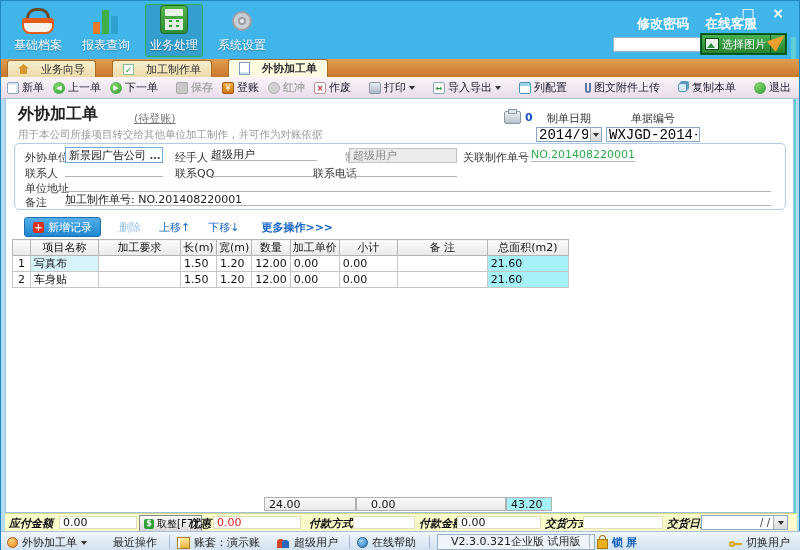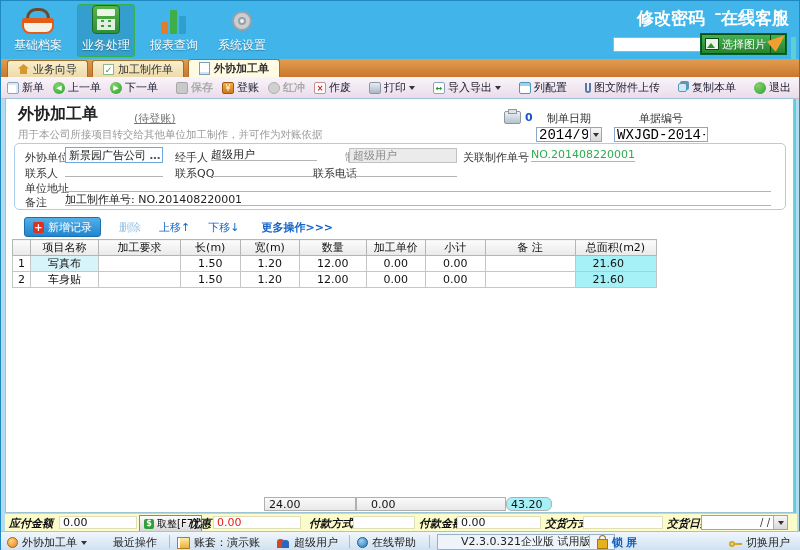--- a/index.html
+++ b/index.html
@@ -1,20 +1,20 @@
 <!DOCTYPE html>
 <html><head>
 <meta charset="utf-8">
 <style>
   html,body{margin:0;padding:0;}
   body{width:800px;height:550px;overflow:hidden;font-family:"DejaVu Sans","Liberation Sans",sans-serif;}
   .win{position:relative;width:800px;height:550px;background:linear-gradient(180deg,#41b5e9 0,#41b5e9 58px,#b3dcf0 58px,#b3dcf0 100%);border:1px solid #1d89c0;box-sizing:border-box;}
   .right-accent{position:absolute;right:3px;top:36px;bottom:20px;width:5px;background:#5ecfd6;}
   
-  .tb-links{position:absolute;left:636px;top:6px;display:flex;gap:16px;color:#fff;font-size:17px;font-weight:bold;}
+  .tb-links{position:absolute;left:636px;top:14px;display:flex;gap:16px;color:#fff;font-size:13px;font-weight:bold;}
   .tb-links span{cursor:pointer;}
   .win-controls{position:absolute;right:12px;top:4px;display:flex;gap:12px;color:#fff;font-size:14px;font-weight:bold;}
   .win-controls span{width:18px;text-align:center;cursor:pointer;}
   
   .nav{position:absolute;left:8px;top:3px;display:flex;gap:10px;}
   .nav-item{width:58px;height:53px;display:flex;flex-direction:column;align-items:center;justify-content:flex-end;padding-bottom:2px;box-sizing:border-box;border:1px solid transparent;border-radius:3px;}
   .nav-item.active{border-color:#35b14b;background:rgba(10,80,110,.22);}
   .nav-label{color:#fff;font-size:12px;text-shadow:0 1px 1px rgba(0,0,0,.35);margin-top:3px;white-space:nowrap;}
   .ic-basket{width:32px;height:24px;position:relative;}
   .ic-basket:before{content:"";position:absolute;left:4px;right:4px;top:-2px;height:12px;border:3px solid #6a4a28;border-bottom:0;border-radius:10px 10px 0 0;}
@@ -34,21 +34,21 @@
   .pic-input{position:absolute;left:612px;top:36px;width:82px;height:13px;border:1px solid #9ab4c8;background:#fff;font-size:10px;padding:0 2px;}
   .pic-btn{position:absolute;left:700px;top:33px;height:18px;display:flex;align-items:center;background:linear-gradient(#46b052,#27842f);border:1px solid #0c4d14;outline:1px solid #063;color:#fff;font-size:11px;cursor:pointer;}
   .pic-btn .pimg{width:12px;height:10px;background:#e8f4e8;border:1px solid #0c4d14;margin:0 3px;position:relative;}
   .pic-btn .pimg:before{content:"";position:absolute;left:1px;bottom:1px;border-left:4px solid transparent;border-right:4px solid transparent;border-bottom:5px solid #2f8f36;}
   .pic-btn .cap{margin-left:4px;padding:0 4px;border-left:1px solid #0c4d14;height:100%;display:flex;align-items:center;}
   .caret{display:inline-block;width:0;height:0;border-left:3px solid transparent;border-right:3px solid transparent;border-top:4px solid #333;}
   .pic-btn .caret{border-top-color:#fff;}
   .ic-horn{position:absolute;left:768px;top:33px;width:0;height:0;border-top:7px solid transparent;border-bottom:7px solid transparent;border-left:18px solid #f0a030;transform:rotate(-40deg);border-radius:2px;}
   
   .tabbar{position:absolute;left:0;top:58px;right:0;height:18px;background:linear-gradient(#e29d52,#c9782c);display:flex;align-items:flex-end;padding-left:6px;}
-  .tab{height:16px;display:flex;align-items:center;gap:4px;padding:0 10px;font-size:11px;color:#333;background:linear-gradient(#f8efcf,#eddaa9);border:1px solid #a86e28;border-bottom:0;border-radius:3px 3px 0 0;margin-right:4px;cursor:pointer;}
+  .tab{height:16px;display:flex;align-items:center;gap:12px;padding:0 10px;font-size:11px;color:#333;background:linear-gradient(#f8efcf,#eddaa9);border:1px solid #a86e28;border-bottom:0;border-radius:3px 3px 0 0;margin-right:16px;cursor:pointer;}
   .tab.active{background:#fffbe2;font-weight:bold;height:17px;}
   .ic-home{width:11px;height:10px;background:#d89830;clip-path:polygon(50% 0,100% 45%,82% 45%,82% 100%,18% 100%,18% 45%,0 45%);}
   .ic-check{width:11px;height:11px;background:#fff;border:1px solid #8fb88f;color:#2f9f36;font-size:9px;line-height:11px;text-align:center;font-weight:bold;box-sizing:border-box;}
   .ic-tabdoc{width:9px;height:11px;background:#fff;border:1px solid #7a9cc0;box-shadow:inset 0 -2px 0 #cfe2f2;}
   
   .cmdbar{position:absolute;left:0;top:76px;right:0;height:21px;background:linear-gradient(#faf4fa,#e9dcea);border-bottom:1px solid #cdbccd;display:flex;align-items:center;padding-left:6px;font-size:11px;color:#223;}
   .cmd{display:flex;align-items:center;gap:3px;margin-right:9px;cursor:pointer;white-space:nowrap;}
   .cmd.disabled{color:#aaa;cursor:default;font-weight:bold;}
   .csep{width:1px;height:14px;background:#c8b8c8;margin-right:9px;}
   .ti{display:inline-block;width:12px;height:12px;border-radius:2px;font-size:8px;line-height:12px;text-align:center;color:#fff;box-sizing:border-box;}
@@ -72,21 +72,21 @@
   .printer-group{position:absolute;left:498px;top:12px;display:flex;align-items:center;gap:4px;}
   .ic-printer{width:15px;height:11px;background:linear-gradient(#eef2f5,#b6c2cc);border:1px solid #8a98a4;border-radius:2px;position:relative;}
   .ic-printer:before{content:"";position:absolute;left:3px;right:3px;top:-3px;height:3px;background:#dde4ea;border:1px solid #8a98a4;}
   .print-count{font-size:11px;font-weight:bold;color:#1a52c8;}
   .hfield{position:absolute;top:12px;}
   .hfield .hlabel{display:block;font-size:11px;color:#333;text-align:center;margin-bottom:1px;}
   .hbox{display:flex;align-items:center;height:15px;background:#fff;border:1px solid #8aa8c8;box-sizing:border-box;font-size:10px;}
   .hbox input{border:0;width:100%;font-size:14px;height:12px;padding:0 2px;font-family:Liberation Mono, monospace;outline:none;}
   .hbox .dd{width:13px;height:13px;background:linear-gradient(#f8f8f8,#d8d8d8);border-left:1px solid #aab;display:flex;align-items:center;justify-content:center;cursor:pointer;}
   .f-date{left:530px;width:66px;}
-  .f-num{left:600px;width:94px;margin-left:8px;}
+  .f-num{left:600px;width:94px;}
   .f-custom{left:698px;width:88px;}
   
   .form-panel{position:absolute;left:8px;top:44px;width:772px;height:67px;border:1px solid #abcfe8;border-radius:5px;box-sizing:border-box;font-size:11px;color:#333;}
   .fp-label{position:absolute;white-space:nowrap;}
   .fp-label.grey{color:#999;margin-left:32px;}
   .uline{position:absolute;border-bottom:1px solid #b4b4b4;height:13px;font-size:11px;color:#222;}
   .unit-box{position:absolute;left:50px;top:3px;width:98px;height:16px;border:1px solid #6fa8dc;display:flex;align-items:center;box-sizing:border-box;background:#fdfeff;}
   .unit-box .uval{flex:1;padding-left:3px;font-size:11px;color:#222;white-space:nowrap;overflow:hidden;}
   .unit-box .more{width:14px;text-align:center;color:#555;cursor:pointer;font-weight:bold;}
   .creator-box{position:absolute;left:334px;top:4px;width:108px;height:15px;background:#ebebeb;border:1px solid #c2c2c2;box-sizing:border-box;color:#8a8a8a;padding-left:3px;line-height:13px;}
@@ -94,48 +94,48 @@
   
   .grid-actions{position:absolute;left:8px;top:117px;height:22px;display:flex;align-items:center;font-size:11px;}
   .btn-add{margin-left:10px;display:flex;align-items:center;gap:4px;background:linear-gradient(#55aee8,#1f86d0);border:1px solid #1a6fae;border-radius:3px;color:#fff;height:18px;padding:0 8px;cursor:pointer;}
   .ic-plus{width:11px;height:11px;background:#e03020;border-radius:2px;color:#fff;font-size:10px;line-height:11px;text-align:center;font-weight:bold;}
   .ga-link{margin-left:18px;color:#1464c8;cursor:pointer;}
   .ga-link.disabled{color:#97c2e4;cursor:default;}
   .ga-more{margin-left:22px;color:#1464c8;font-weight:bold;cursor:pointer;}
   
   .tbl{position:absolute;left:6px;top:140px;border-collapse:collapse;font-size:11px;table-layout:fixed;}
   .tbl th{background:linear-gradient(#fcfcfc,#e9e9e9);border:1px solid #b5b5b5;font-weight:normal;height:13px;padding:0 2px;color:#111;white-space:nowrap;overflow:hidden;}
-  .tbl td{border:1px solid #c6c6c6;height:14px;padding:0 17px;color:#111;white-space:nowrap;overflow:hidden;background:#fff;}
+  .tbl td{border:1px solid #c6c6c6;height:14px;padding:0 3px;color:#111;white-space:nowrap;overflow:hidden;background:#fff;}
   .tbl td.num{text-align:center;padding:0;}
   .tbl td.area{background:#a6f1f7;}
   .tbl td.sel{background:#d8f4fb;}
   
   .sum{position:absolute;font-size:11px;height:14px;line-height:14px;background:linear-gradient(#fafafa,#e8e8e8);border:1px solid #b0b0b0;box-sizing:border-box;color:#111;top:398px;}
-  .sum.cyan{background:#a6f1f7;border-radius:6px;}
+  .sum.cyan{background:#a6f1f7;}
   
   .paybar{position:absolute;left:4px;top:512px;width:792px;height:18px;background:#fcfcca;border-top:1px solid #d8d890;box-sizing:border-box;font-size:11px;}
   .pb-label{position:absolute;top:2px;font-weight:bold;color:#111;white-space:nowrap;font-style:italic;}
   .pb-field{position:absolute;top:2px;height:13px;background:#fff;border:1px solid #e0e0b8;box-sizing:border-box;font-size:11px;padding:0 3px;line-height:12px;color:#111;}
   .pb-field.red{color:#e02020;}
   .btn-round{position:absolute;left:134px;top:1px;height:15px;display:flex;align-items:center;gap:3px;background:linear-gradient(#fdfdfd,#d8d8d8);border:1px solid #888;font-size:10px;padding:0 4px;cursor:pointer;color:#111;}
   .ic-dollar{width:10px;height:10px;background:#2f9f36;border-radius:2px;color:#fff;font-size:8px;line-height:10px;text-align:center;font-weight:bold;}
   .datebox{position:absolute;left:696px;top:1px;width:87px;height:15px;background:#fff;border:1px solid #8aa8c8;display:flex;align-items:center;box-sizing:border-box;}
   .datebox .dval{flex:1;text-align:right;padding-right:3px;font-size:10px;color:#333;}
   .datebox .dd{width:13px;height:13px;background:linear-gradient(#f8f8f8,#d8d8d8);border-left:1px solid #aab;display:flex;align-items:center;justify-content:center;cursor:pointer;}
   
   .statusbar{position:absolute;left:0;top:530px;width:800px;height:20px;background:linear-gradient(#f0f6fc,#cfe0f0);border-top:1px solid #a8c0d8;box-sizing:border-box;font-size:11px;color:#222;}
   .sb{position:absolute;top:3px;display:flex;align-items:center;gap:4px;white-space:nowrap;cursor:pointer;}
   .sbsep{position:absolute;top:3px;width:1px;height:13px;background:#aabccd;}
   .ic-coin{width:11px;height:11px;border-radius:50%;background:radial-gradient(circle at 35% 30%,#ffd27a,#e8861a);border:1px solid #b06010;box-sizing:border-box;}
   .ic-book{width:11px;height:10px;background:linear-gradient(#ffe9a0,#e8b23c);border:1px solid #b08020;box-shadow:inset 2px 0 0 #fff;}
   .ic-users{width:13px;height:10px;position:relative;}
   .ic-users:before{content:"";position:absolute;left:0;bottom:0;width:7px;height:9px;background:#d04828;border-radius:3px 3px 0 0;}
   .ic-users:after{content:"";position:absolute;left:5px;bottom:0;width:7px;height:8px;background:#2868c0;border-radius:3px 3px 0 0;}
   .ic-globe{width:11px;height:11px;border-radius:50%;background:radial-gradient(circle at 35% 30%,#9fd4f0,#2878b8);border:1px solid #1a5a90;box-sizing:border-box;}
-  .ver-box{border:1px solid #9ab0c4;background:#eef4fa;padding:0 23px;height:14px;line-height:14px;}
+  .ver-box{border:1px solid #9ab0c4;background:#eef4fa;padding:0 13px;height:14px;line-height:14px;}
   .ic-lock{width:9px;height:8px;background:#e8b020;border:1px solid #a87808;position:relative;margin-top:3px;}
   .ic-lock:before{content:"";position:absolute;left:1px;top:-5px;width:5px;height:4px;border:1.5px solid #a87808;border-bottom:0;border-radius:4px 4px 0 0;}
   .lock-text{color:#1060c0;font-weight:bold;letter-spacing:3px;}
   .ic-key{width:13px;height:6px;position:relative;margin-top:2px;}
   .ic-key:before{content:"";position:absolute;left:0;top:0;width:6px;height:6px;border-radius:50%;border:2px solid #d8a818;box-sizing:border-box;}
   .ic-key:after{content:"";position:absolute;left:6px;top:2px;width:7px;height:2px;background:#d8a818;box-shadow:4px 2px 0 -1px #d8a818,2px 2px 0 -1px #d8a818;}
 </style>
 </head>
 <body>
 
@@ -150,31 +150,31 @@
     <span>–</span>
     <span>□</span>
     <span>×</span>
   </div>
 
   <div class="nav">
     <div class="nav-item">
       <span class="ic-basket"></span>
       <span class="nav-label">基础档案</span>
     </div>
-    <div class="nav-item active">
-      <span class="ic-calc"></span>
-      <span class="nav-label">业务处理</span>
-    </div>
     <div class="nav-item">
       <span class="ic-chart">
           <i></i>
           <i></i>
           <i></i>
         </span>
       <span class="nav-label">报表查询</span>
+    </div>
+    <div class="nav-item active">
+      <span class="ic-calc"></span>
+      <span class="nav-label">业务处理</span>
     </div>
     <div class="nav-item">
       <span class="ic-gear"></span>
       <span class="nav-label">系统设置</span>
     </div>
   </div>
 
   <input class="pic-input" value="" style="">
   <div class="pic-btn">
     <span class="pimg"></span>

